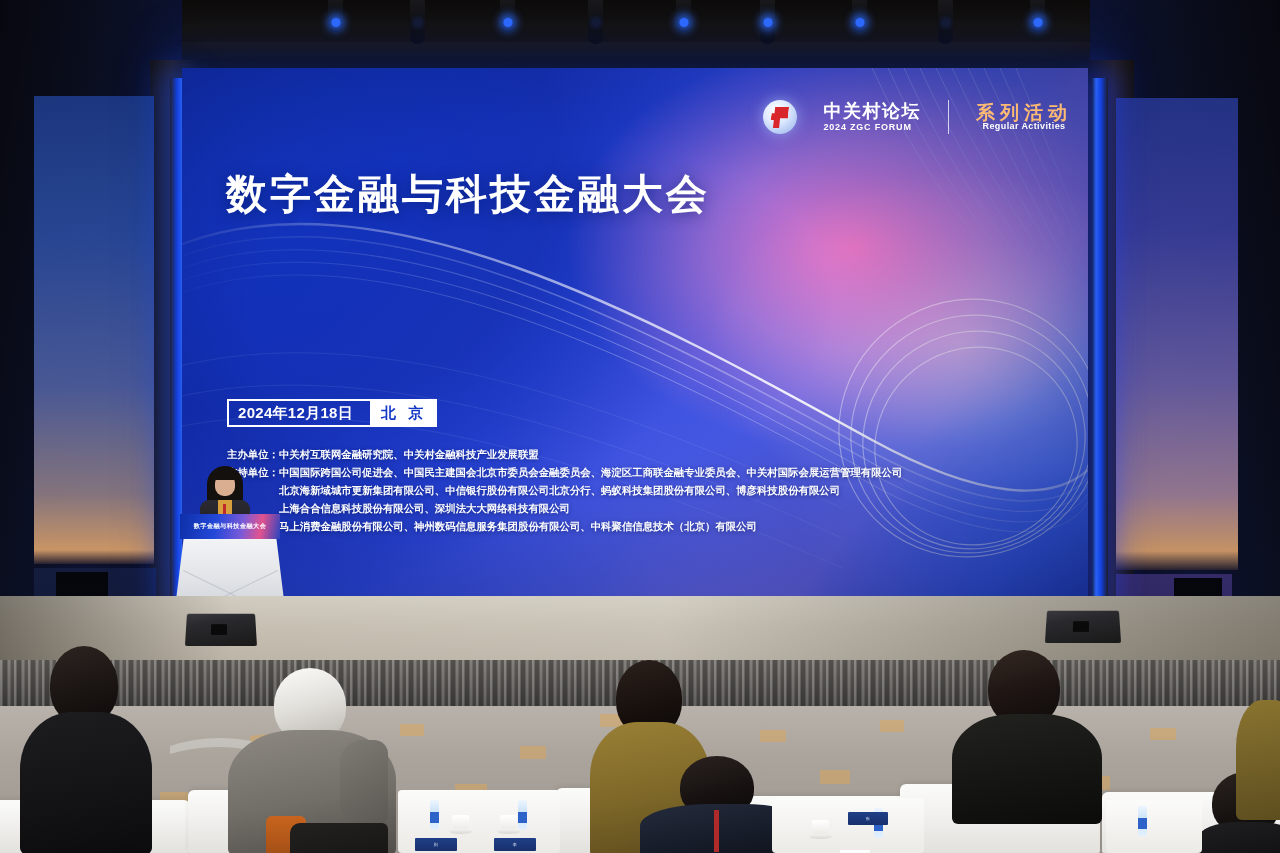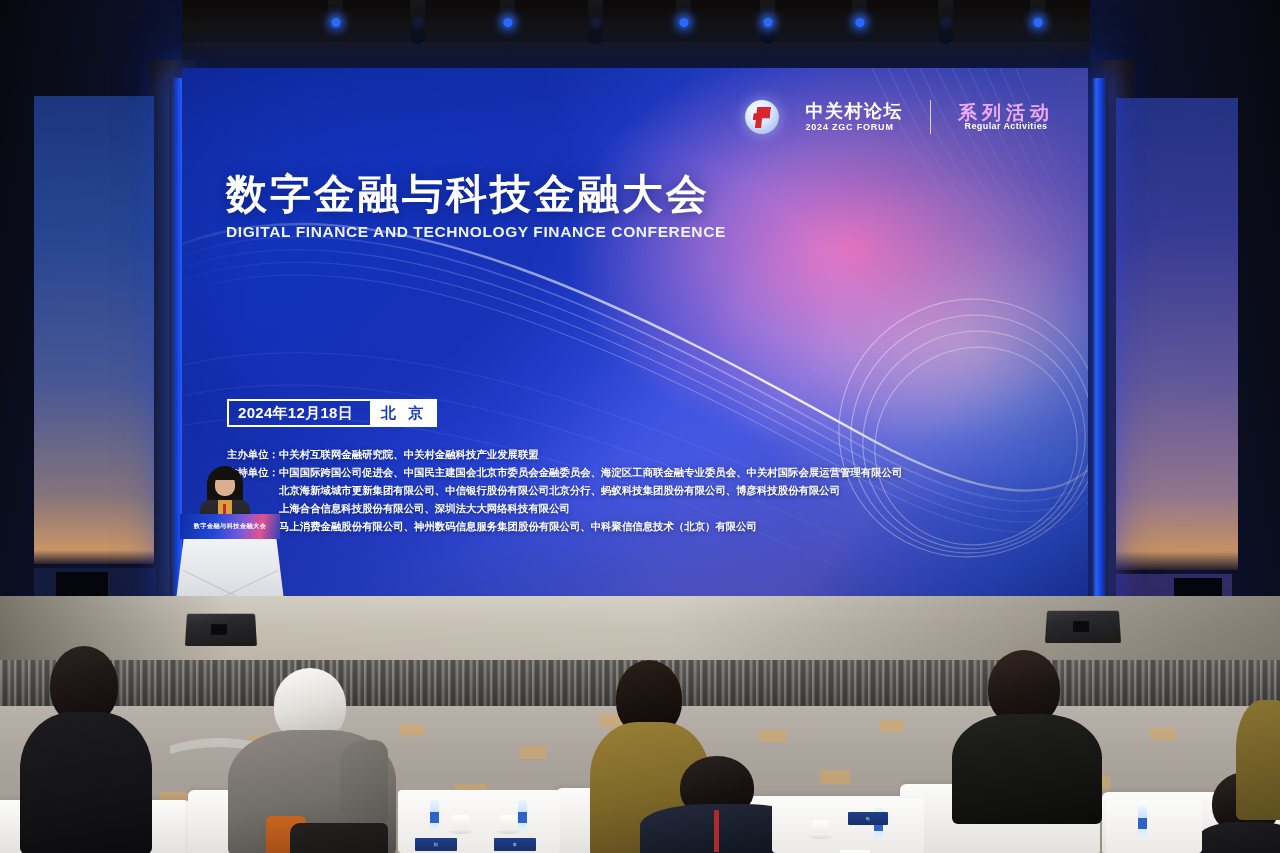--- a/index.html
+++ b/index.html
@@ -92,35 +92,35 @@
                 letter-spacing:4px; padding:0 8px 0 11px; display:flex; align-items:center; }
 
   
   .sponsors { position:absolute; left:45px; top:378px; width:700px; color:#fff;
               font-size:10.4px; line-height:1.72; font-weight:600;
               text-shadow:0 1px 4px rgba(0,15,70,.5); }
   .sp-line { white-space:nowrap; }
   .sp-indent { padding-left:52px; }
 
   
-  .logo-lockup { position:absolute; right:34px; top:32px; display:flex;
+  .logo-lockup { position:absolute; right:16px; top:32px; display:flex;
                  align-items:center; gap:27px; }
   .zgc-badge { width:34px; height:34px; border-radius:50%;
                background:radial-gradient(circle at 38% 32%, #ffffff 0%, #dfe9ff 40%, #8fb0e8 100%);
                display:flex; align-items:center; justify-content:center;
                box-shadow:0 0 14px rgba(180,210,255,.55); }
   .zgc-mark { width:17px; height:21px; background:#d8262c;
               clip-path:polygon(18% 0,100% 0,100% 54%,54% 54%,54% 100%,18% 100%,18% 62%,0 62%,0 30%,18% 30%);
               transform:skewX(-6deg); }
   .zgc-txt { display:flex; flex-direction:column; line-height:1; }
   .zgc-cn { font-size:18px; font-weight:700; color:#fff; letter-spacing:1.5px; }
   .zgc-en { font-size:9px; font-weight:700; color:#fff; letter-spacing:.8px; margin-top:3px; }
   .logo-div { width:1px; height:34px; background:rgba(255,255,255,.75); }
   .act-txt { display:flex; flex-direction:column; line-height:1; align-items:center; }
-  .act-cn { font-size:19px; font-weight:700; color:#f0abfc; letter-spacing:5px; }
+  .act-cn { font-size:19px; font-weight:700; color:#fdba74; letter-spacing:5px; }
   .act-en { font-size:9px; font-weight:700; color:#fff; letter-spacing:.4px; margin-top:0; }
 
   .wm { position:absolute; left:14px; bottom:10px; font-size:10px;
         color:rgba(255,255,255,.28); letter-spacing:1px; }
 
   
   .presenter { position:absolute; left:196px; top:466px; width:58px; height:68px; }
   .pr-hair { position:absolute; left:11px; top:0; width:36px; height:46px;
              background:#14100e; border-radius:18px 18px 14px 14px; }
   .pr-face { position:absolute; left:19px; top:7px; width:20px; height:23px;
@@ -309,21 +309,20 @@
       </div>
       <div class="logo-div"></div>
       <div class="act-txt">
         <span class="act-cn">系列活动</span>
         <span class="act-en">Regular Activities</span>
       </div>
     </div>
 
     <div class="title-block">
       <div class="t-main">数字金融与科技金融大会</div>
-      <div class="t-sub-en">DIGITAL FINANCE AND TECHNOLOGY FINANCE CONFERENCE</div>
     </div>
 
     <div class="badge-row">
       <span class="badge-date">2024年12月18日</span>
       <span class="badge-city">北 京</span>
     </div>
 
     <div class="sponsors">
       <div class="sp-line">主办单位：中关村互联网金融研究院、中关村金融科技产业发展联盟</div>
       <div class="sp-line">支持单位：中国国际跨国公司促进会、中国民主建国会北京市委员会金融委员会、海淀区工商联金融专业委员会、中关村国际会展运营管理有限公司</div>

